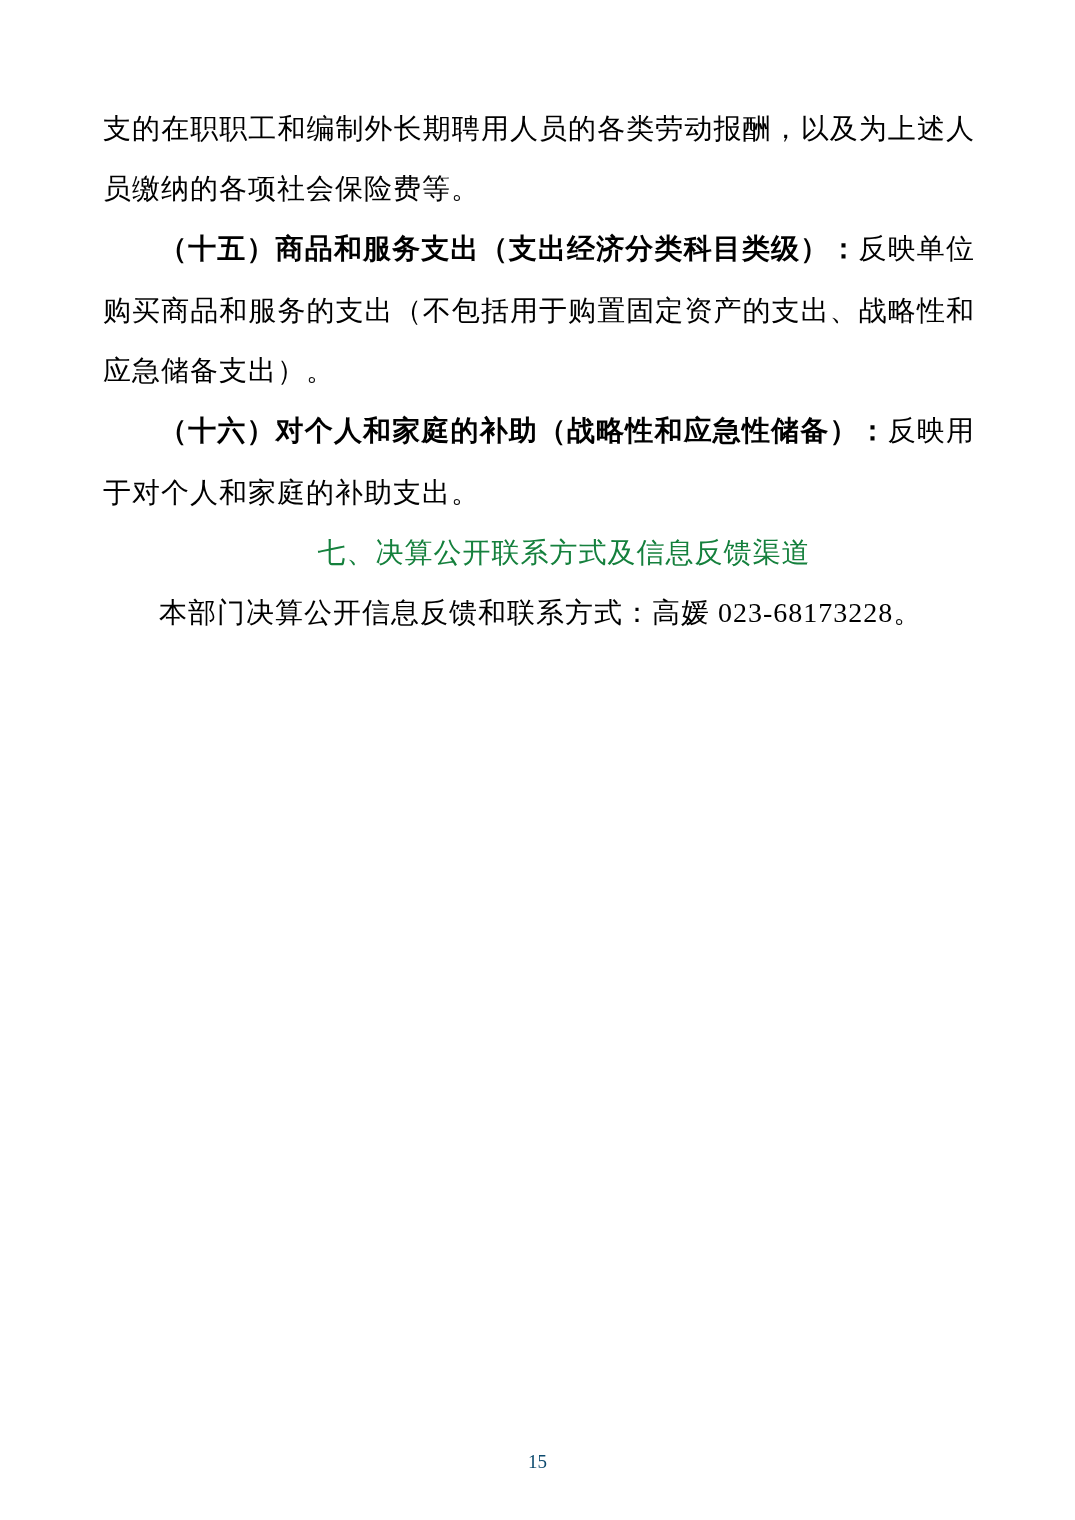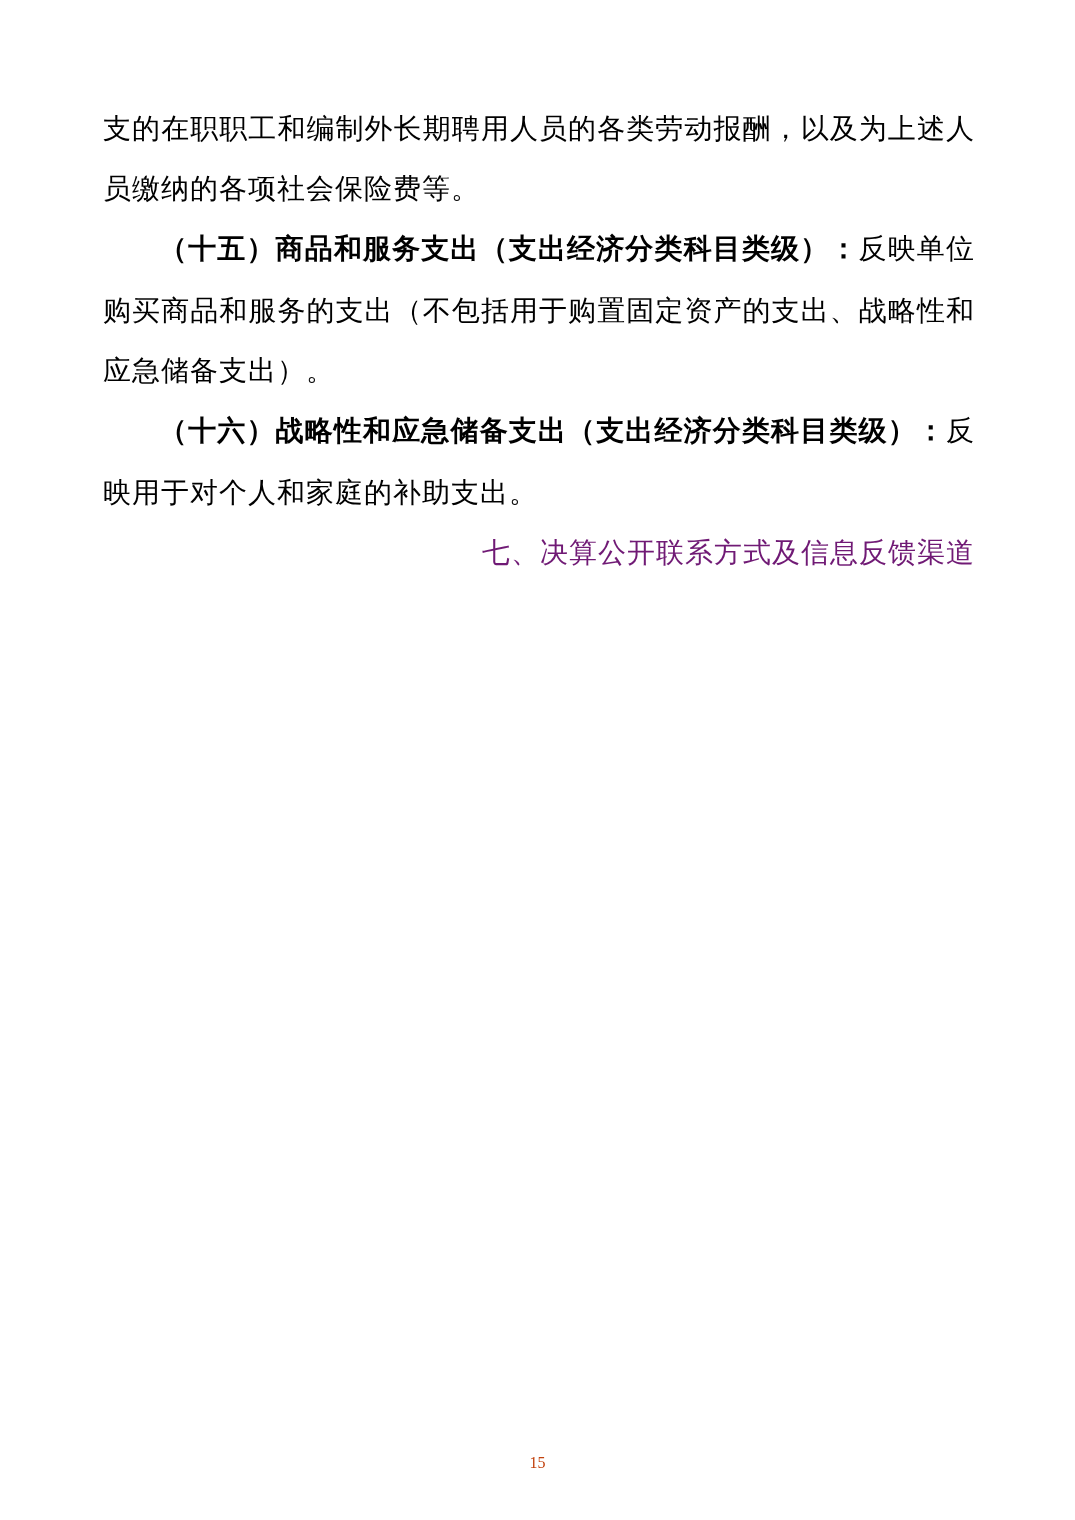--- a/index.html
+++ b/index.html
@@ -36,51 +36,52 @@
   .run { font-weight: normal; }
   .run.bold { font-weight: 700; font-family: Liberation Mono, monospace; }
   .heading {
     margin: 0;
     font-family: "Liberation Sans", "DejaVu Sans", sans-serif;
     font-weight: 700;
     font-size: 28px;
     line-height: 60px;
     letter-spacing: 1px;
     text-indent: 50px;
-    text-align: right;
-    color: #701a75;
+    text-align: center;
+    color: #15803d;
   }
   .page-footer {
     position: absolute;
     left: 0;
     right: 0;
     bottom: 48px;
     text-align: center;
   }
   .page-number {
-    font-size: 16px;
+    font-size: 19px;
     line-height: 1;
-    color: #c2410c;
+    color: #0c4a6e;
     font-family: "Liberation Serif", "DejaVu Serif", serif;
   }
 </style>
 </head>
 <body>
 
 <div class="page">
   <main class="content">
 
     <p class="para"><span class="run">支的在职职工和编制外长期聘用人员的各类劳动报酬，以及为上述人员缴纳的各项社会保险费等。</span></p>
 
     <p class="para indent"><span class="run bold">（十五）商品和服务支出（支出经济分类科目类级）：</span><span class="run">反映单位购买商品和服务的支出（不包括用于购置固定资产的支出、战略性和应急储备支出）。</span></p>
 
-    <p class="para indent"><span class="run bold">（十六）战略性和应急储备支出（支出经济分类科目类级）：</span><span class="run">反映用于对个人和家庭的补助支出。</span></p>
+    <p class="para indent"><span class="run bold">（十六）对个人和家庭的补助（战略性和应急性储备）：</span><span class="run">反映用于对个人和家庭的补助支出。</span></p>
 
 
     <h2 class="heading"><span class="run">七、决算公开联系方式及信息反馈渠道</span></h2>
 
+    <p class="para indent"><span class="run">本部门决算公开信息反馈和联系方式：高媛 023-68173228。</span></p>
 
   </main>
 
   <footer class="page-footer">
     <span class="page-number">15</span>
   </footer>
 </div>
 
 </body></html>

